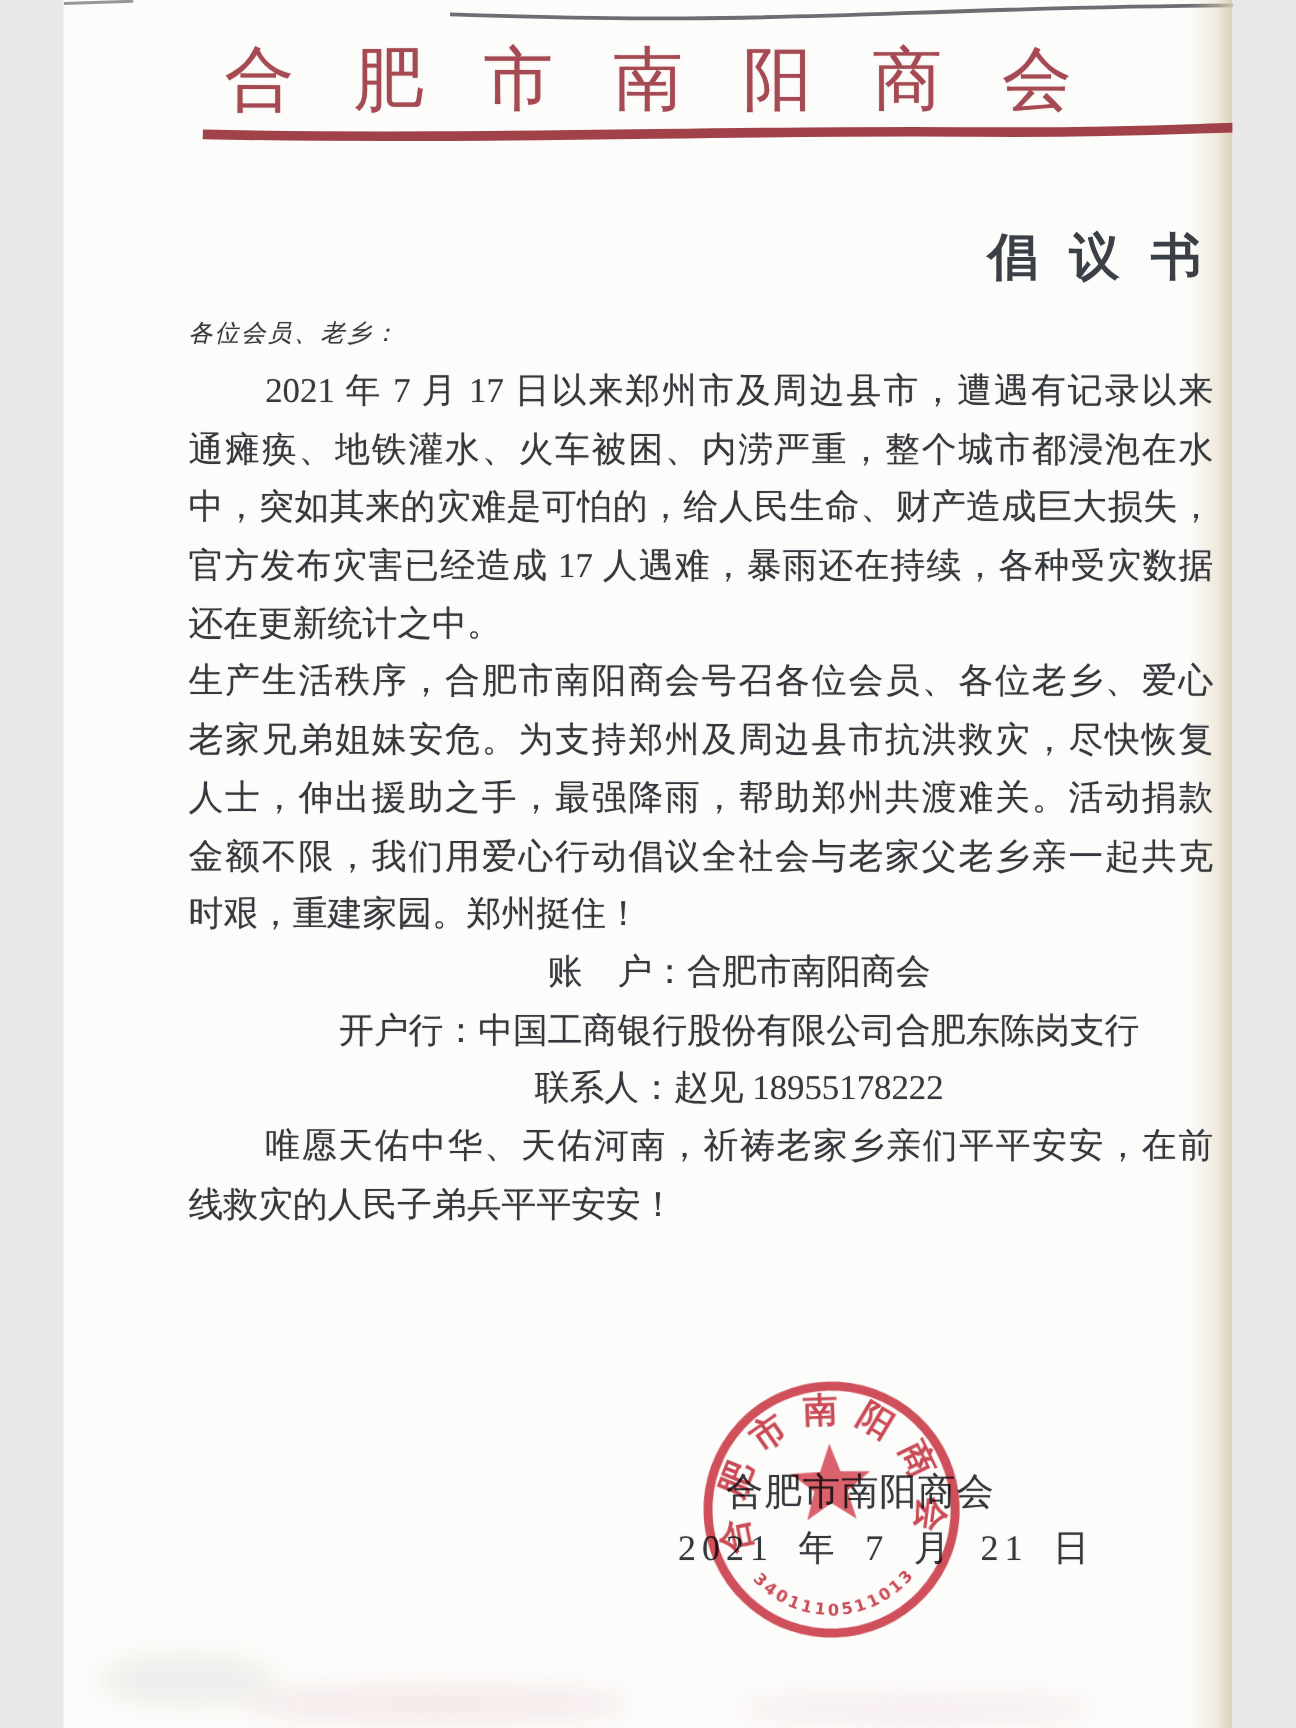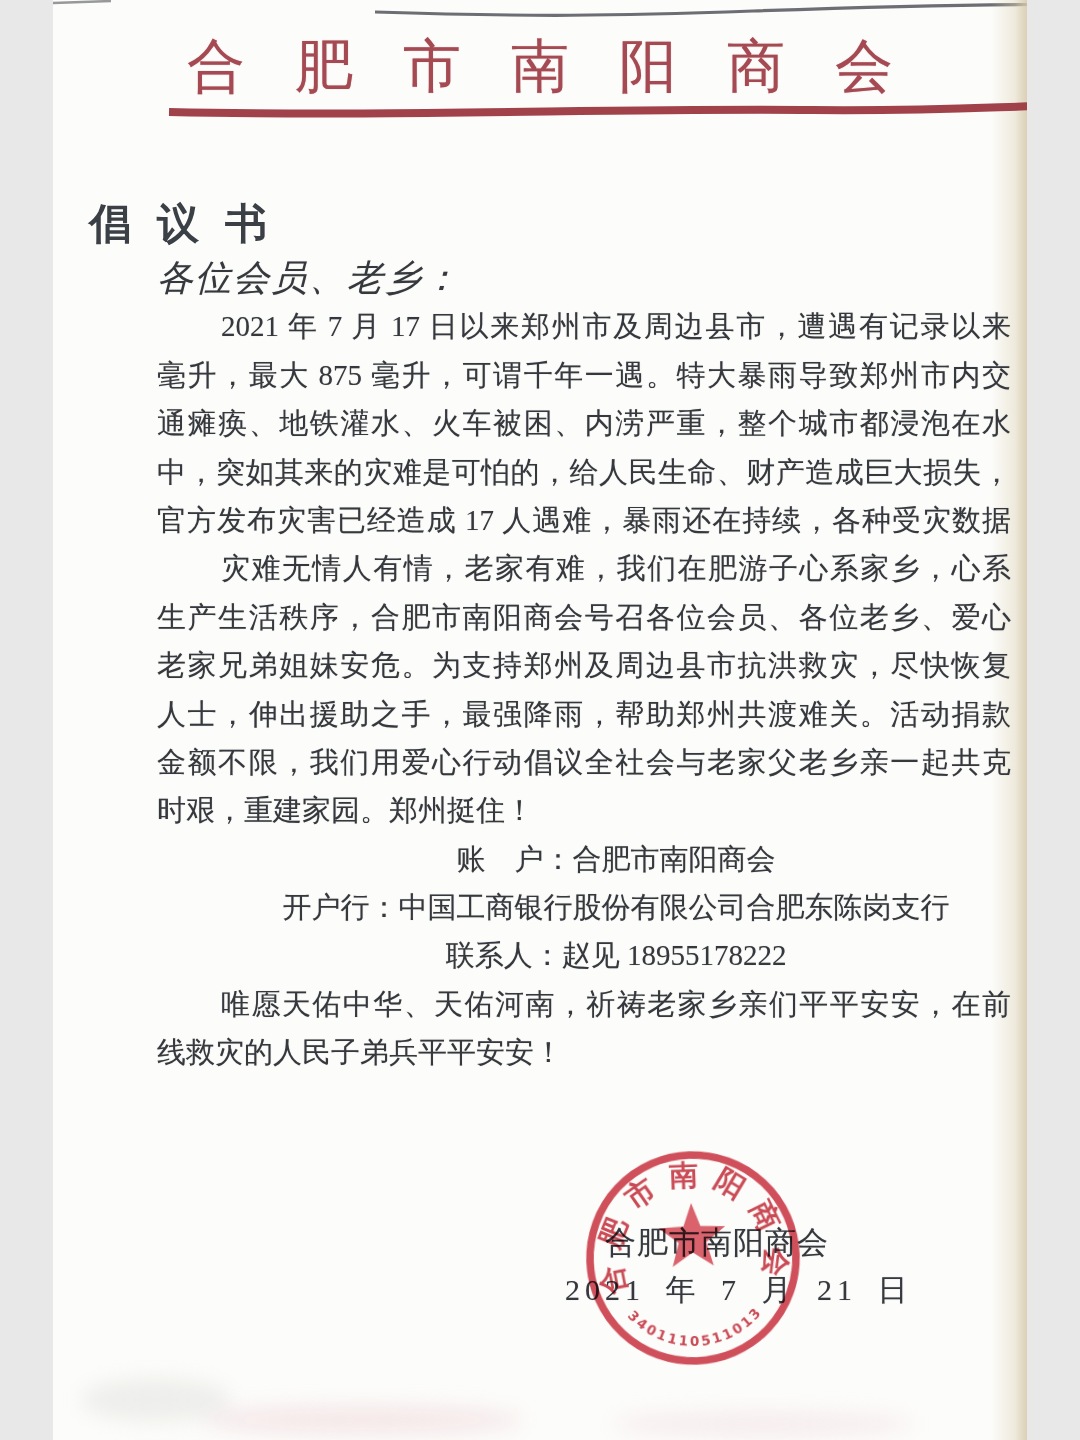--- a/index.html
+++ b/index.html
@@ -32,35 +32,35 @@
     text-align:center; font-size:58px; font-weight:normal;
     color:#a54a53; letter-spacing:50px; text-indent:50px;
     text-shadow:0 0 1px rgba(165,74,83,0.55);
     white-space:nowrap;
   }
   .header-rule { position:absolute; top:98px; left:0; width:1080px; height:34px; }
 
   
   .doc-title {
     position:absolute; top:186px; left:0; width:100%;
-    text-align:left;
+    text-align:right;
     font-family:"DejaVu Sans","Liberation Sans",sans-serif;
     font-weight:bold; font-size:42px; color:#3b3f46;
-    letter-spacing:26px; text-indent:26px; margin:10px;
+    letter-spacing:26px; text-indent:26px; margin:0;
   }
 
   
   .body-block {
     position:absolute; top:254px; left:104px; width:854px;
     font-size:29px; text-shadow:0 0 1px rgba(60,60,68,0.35);
   }
   .line { height:48.4px; line-height:48.4px; overflow:visible; }
   .j    { text-align:justify; text-align-last:justify; }
   .indent { padding-left:64px;text-align:center; }
-  .kai  { font-style:italic; font-size:36px; letter-spacing:2px;font-family:Liberation Serif, serif; }
+  .kai  { font-style:italic; font-size:20px; letter-spacing:2px;font-family:Liberation Serif, serif; }
 
   
   .sig-org  { position:absolute; left:552px; top:1222px; font-size:31px; letter-spacing:1px;
               text-shadow:0 0 1px rgba(60,60,68,0.35); }
   .sig-date { position:absolute; left:512px; top:1270px; font-size:30px; letter-spacing:5px;
               word-spacing:8px; text-shadow:0 0 1px rgba(60,60,68,0.35); }
 
   
   .seal {
     position:absolute; left:530px; top:1148px; width:220px; height:220px;
@@ -97,26 +97,25 @@
   <svg class="header-rule" aria-hidden="true">
     <path d="M 116,14 C 350,19 560,10 760,12 C 880,13 940,9 988,8" fill="none" stroke="#9c3841" stroke-width="8" opacity="0.95"></path>
   </svg>
 
   <h2 class="doc-title">倡议书</h2>
 
   <div class="body-block">
     <div class="line kai">各位会员、老乡：</div>
 
     <div class="line j indent">2021 年 7 月 17 日以来郑州市及周边县市，遭遇有记录以来</div>
-    <div class="line j">毫升，最大 875 毫升，可谓千年一遇。特大暴雨导致郑州市内交</div>
     <div class="line j">通瘫痪、地铁灌水、火车被困、内涝严重，整个城市都浸泡在水</div>
     <div class="line j">中，突如其来的灾难是可怕的，给人民生命、财产造成巨大损失，</div>
     <div class="line j">官方发布灾害已经造成 17 人遇难，暴雨还在持续，各种受灾数据</div>
+    <div class="line">还在更新统计之中。</div>
 
-    <div class="line j indent">灾难无情人有情，老家有难，我们在肥游子心系家乡，心系</div>
     <div class="line j">生产生活秩序，合肥市南阳商会号召各位会员、各位老乡、爱心</div>
     <div class="line j">老家兄弟姐妹安危。为支持郑州及周边县市抗洪救灾，尽快恢复</div>
     <div class="line j">人士，伸出援助之手，最强降雨，帮助郑州共渡难关。活动捐款</div>
     <div class="line j">金额不限，我们用爱心行动倡议全社会与老家父老乡亲一起共克</div>
     <div class="line">时艰，重建家园。郑州挺住！</div>
 
     <div class="line indent">
       <span>账　户：</span><span>合肥市南阳商会</span>
     </div>
     <div class="line indent">

